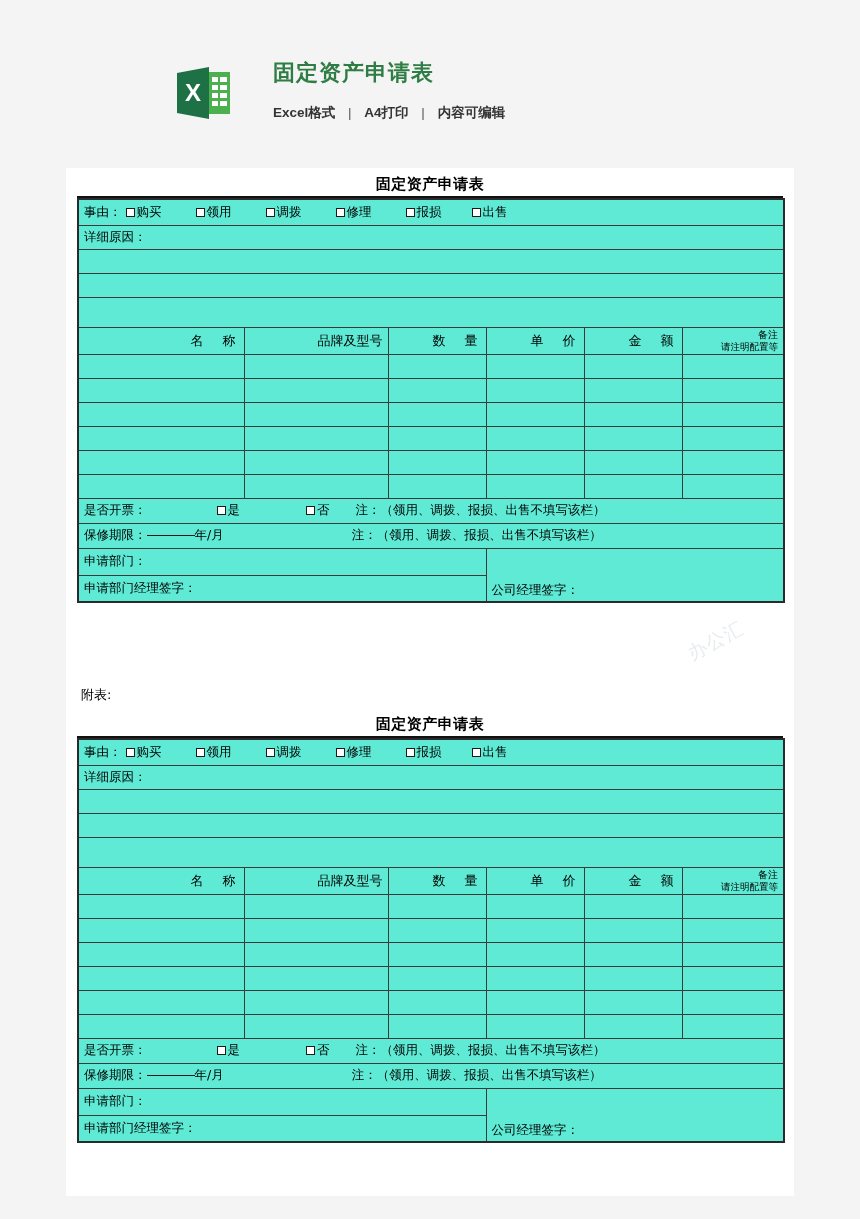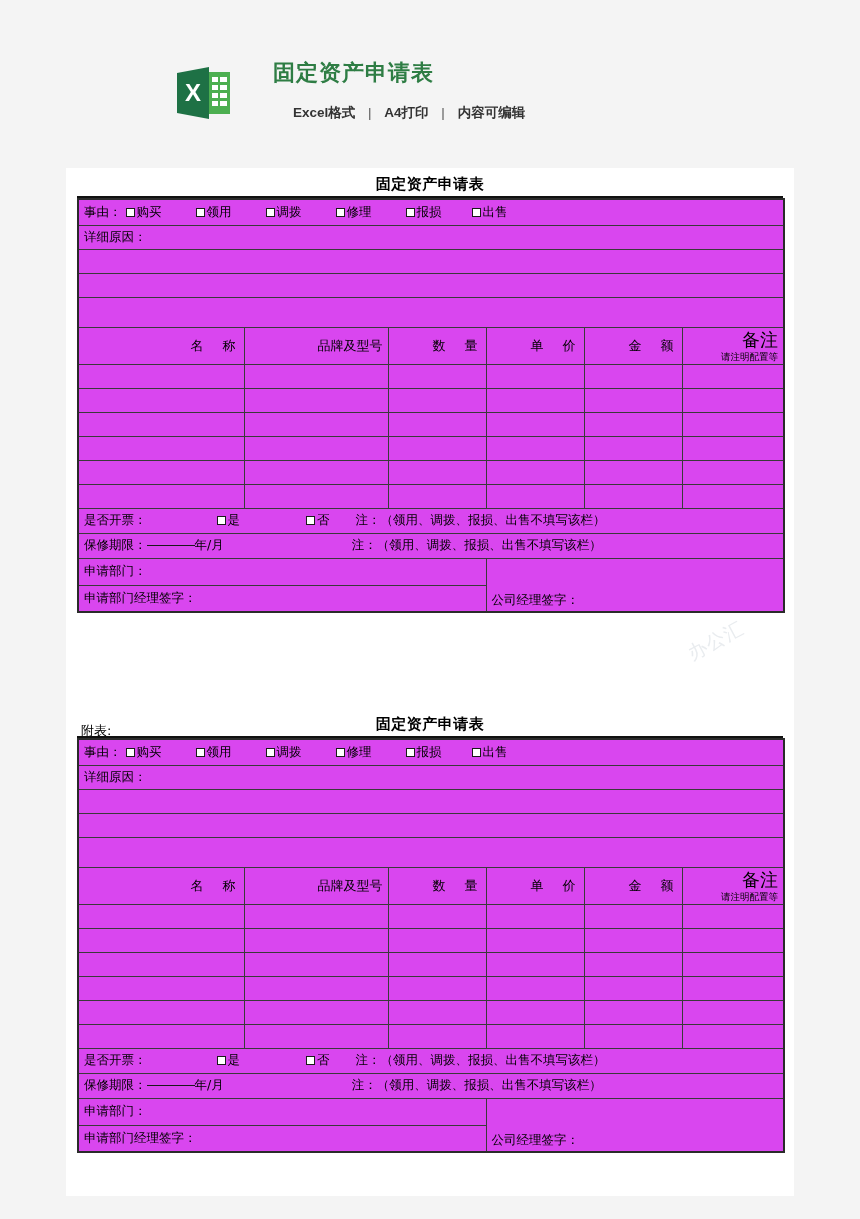--- a/index.html
+++ b/index.html
@@ -28,21 +28,20 @@
   .banner-title {
     position: absolute; left: 273px; top: 58px;
     font-size: 22px; font-weight: bold; color: #2e7d44;
     letter-spacing: 1px;
     white-space: nowrap;
   }
   .banner-sub {
     position: absolute; left: 273px; top: 104px;
     font-size: 13.5px; font-weight: bold; color: #333;
     white-space: nowrap;
-    margin-left: 20px;
   }
   .banner-sub .sep { color: #555; padding: 0 9px; font-weight: normal;}
 
   
   .card {
     position: absolute;
     left: 66px; top: 168px;
     width: 728px; height: 1028px;
     background: #ffffff;
   }
@@ -75,21 +74,21 @@
     position: absolute;
     bottom: 0; height: 2px; background: #111;
   }
 
   table.frm {
     border-collapse: collapse;
     table-layout: fixed;
     width: 706px;
     margin-left: 11px;
     border: 2px solid #2b2b2b;
-    background: #d946ef;
+    background: #5eead4;
   }
   table.frm td {
     border: 1px solid #3a3a3a;
     height: 24px;
     font-size: 12.5px;
     color: #000;
     padding: 0 5px;
     font-family: "DejaVu Sans", sans-serif;
     vertical-align: middle;
   }
@@ -108,21 +107,21 @@
     border: 1.3px solid #1a1a1a;
     margin-right: 2px;
     background: #fff;
     vertical-align: -1px;
   }
   .sp-1 { display: inline-block; width: 34px; }
   .sp-2 { display: inline-block; width: 30px; }
 
   .hdr-main { font-size: 13px; letter-spacing: 3px; }
   .hdr-note { font-size: 9.5px; letter-spacing: 0; display:block; margin-top:-1px;}
-  .hdr-bz { font-size: 18px; display:block; }
+  .hdr-bz { font-size: 10px; display:block; }
 
   .blank-line {
     display: inline-block;
     border-bottom: 1.2px solid #1a1a1a;
     width: 48px;
     vertical-align: -2px;
   }
   .note-txt { margin-left: 26px; }
 
   .attach-label {
@@ -339,21 +338,21 @@
             <td colspan="3" style="height:27px">申请部门：</td>
             <td colspan="3" rowspan="2" style="vertical-align:bottom;padding-bottom:2px" class="thick-bot">公司经理签字：</td>
           </tr>
           <tr>
             <td colspan="3" style="height:27px" class="thick-bot">申请部门经理签字：</td>
           </tr>
         </tbody>
       </table>
     </div>
 
-    <div class="attach-label" style="left:15px; top:518px;margin-top:36px;">附表:</div>
+    <div class="attach-label" style="left:15px; top:518px;">附表:</div>
 
     <div class="form-block" style="top:546px;">
       <div class="form-title-wrap">
         <div class="form-title">固定资产申请表</div>
         <div class="title-underline" style="left:11px; width:706px;"></div>
       </div>
 
       <table class="frm">
         <colgroup>
           <col style="width:166px">

